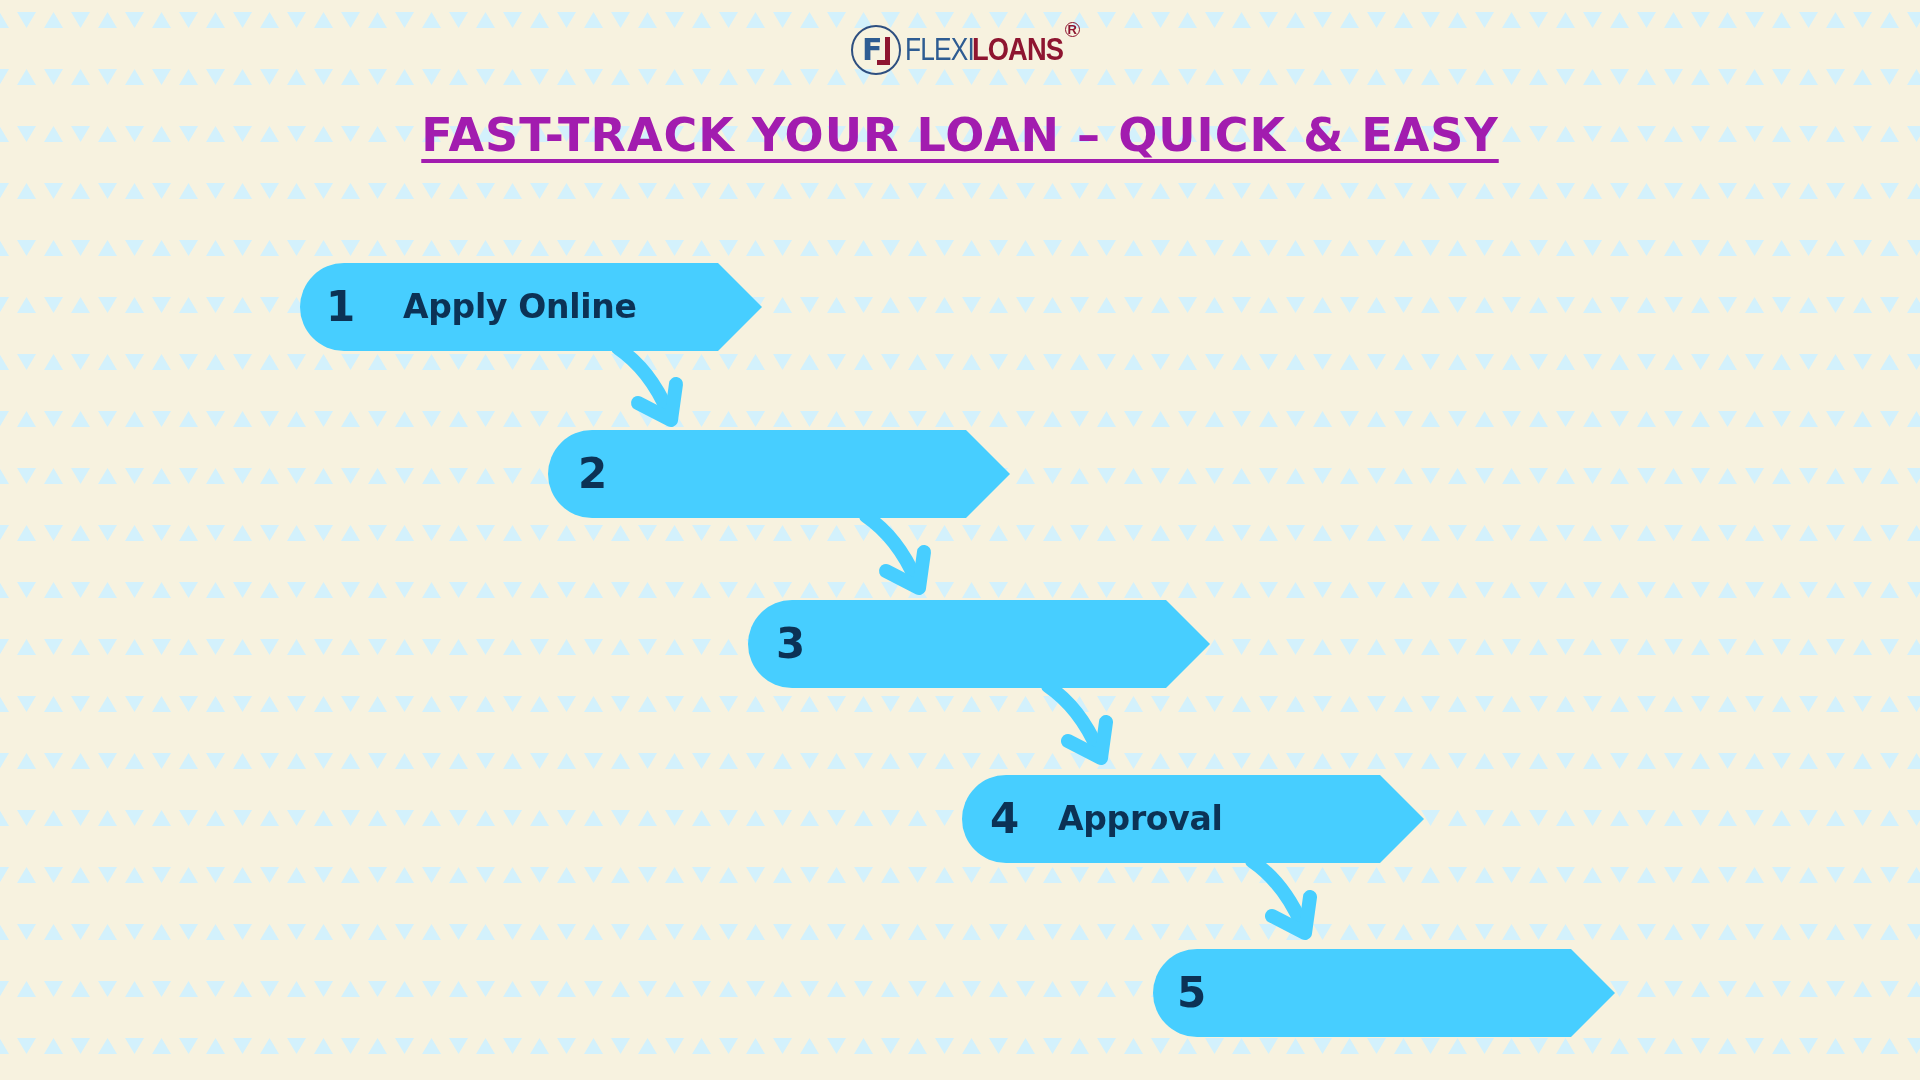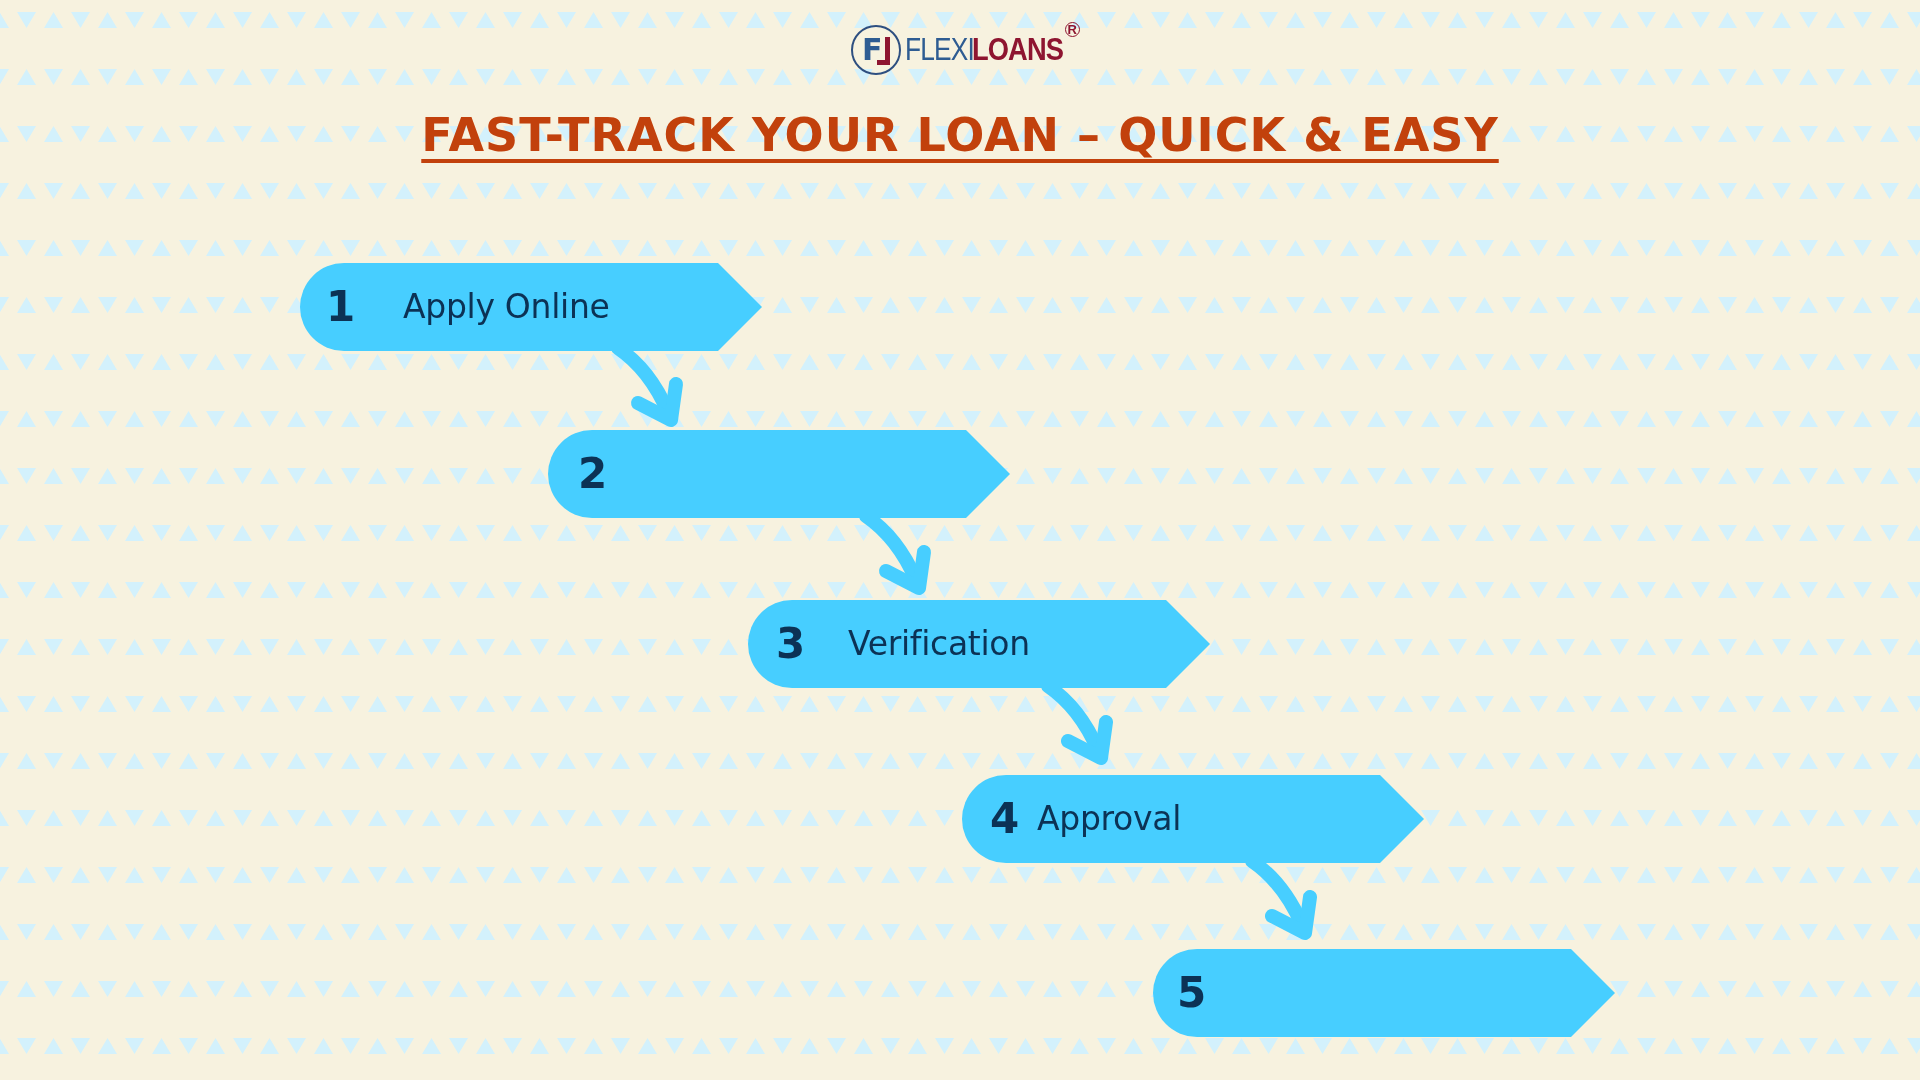--- a/index.html
+++ b/index.html
@@ -12,25 +12,25 @@
   .logo { position:absolute; left:851px; top:22px; height:56px; display:flex; align-items:center; z-index:2; }
   .logo-mark { width:50px; height:50px; border:2px solid #2E4F80; border-radius:50%; box-sizing:border-box; position:relative; margin-right:4px; }
   .logo-mark .f { position:absolute; left:9px; top:8px; font-family:"DejaVu Sans", sans-serif; font-weight:bold; font-size:30px; color:#2E5C92; line-height:30px; }
   .logo-mark .l { position:absolute; left:24px; top:10px; width:13px; height:28px; }
   .logo-mark .l:before { content:""; position:absolute; right:0; top:0; width:5px; height:28px; background:#8E1530; }
   .logo-mark .l:after { content:""; position:absolute; left:0; bottom:0; width:13px; height:5px; background:#8E1530; }
   .logo-flexi { font-family:"Liberation Sans Narrow","Liberation Sans", sans-serif; font-size:31px; color:#2E5C92; letter-spacing:-1px; transform:scaleX(0.85); transform-origin:left center; display:inline-block; }
   .logo-loans { font-family:"Liberation Sans", sans-serif; font-weight:bold; font-size:31px; color:#8E1530; letter-spacing:-1px; margin-left:-14px; transform:scaleX(0.88); transform-origin:left center; display:inline-block; }
   .logo-reg { position:absolute; right:-4px; top:0px; font-size:13px; color:#8E1530; border:1.5px solid #8E1530; border-radius:50%; width:13px; height:13px; line-height:13px; text-align:center; font-weight:bold; }
   .title { position:absolute; left:0; width:1920px; top:104px; text-align:center; z-index:2; }
-  .title-line { display:inline-block; font-family:"DejaVu Sans", sans-serif; font-weight:bold; font-size:46px; color:#c2410c; text-decoration:underline; text-decoration-thickness:4px; text-underline-offset:8px; letter-spacing:1px; line-height:62px; }
+  .title-line { display:inline-block; font-family:"DejaVu Sans", sans-serif; font-weight:bold; font-size:46px; color:#a21caf; text-decoration:underline; text-decoration-thickness:4px; text-underline-offset:8px; letter-spacing:1px; line-height:62px; }
   .step { position:absolute; height:88px; width:462px; z-index:3; }
   .step svg.band { position:absolute; left:0; top:0; }
   .step-num { position:absolute; left:26px; top:0; height:88px; line-height:88px; font-family:"DejaVu Sans", sans-serif; font-weight:bold; font-size:42px; color:#0C3255; }
-  .step-label { position:absolute; top:0; height:88px; line-height:88px; font-family:"DejaVu Sans", sans-serif; font-weight:normal; font-size:33px; color:#0C3255; white-space:nowrap; letter-spacing:-0.3px; }
+  .step-label { position:absolute; top:0; height:88px; line-height:88px; font-family:"DejaVu Sans", sans-serif; font-weight:bold; font-size:33px; color:#0C3255; white-space:nowrap; letter-spacing:-0.3px; }
   .connector { position:absolute; z-index:2; }
 </style>
 </head>
 <body>
 
 <svg id="pattern" xmlns="http://www.w3.org/2000/svg">
   <defs>
     <pattern id="tri" x="0" y="0" width="54" height="114" patternUnits="userSpaceOnUse">
       <polygon points="17,12 36,12 26.5,28" fill="#D3F1FC"></polygon>
       <polygon points="-10,28 9,28 -0.5,12" fill="#D3F1FC"></polygon>
@@ -87,29 +87,28 @@
     <path d="M44,0 L418,0 L462,44 L418,88 L44,88 A44,44 0 0 1 44,0 Z" fill="#47CEFF"></path>
   </svg>
   <span class="step-num" style="left:30px;">2</span>
 </div>
 
 <div class="step" style="left:748px;top:600px;">
   <svg class="band" width="462" height="88" viewBox="0 0 462 88">
     <path d="M44,0 L418,0 L462,44 L418,88 L44,88 A44,44 0 0 1 44,0 Z" fill="#47CEFF"></path>
   </svg>
   <span class="step-num" style="left:28px;">3</span>
-  <span class="step-label" style="left:100px;">Verification</span>
 </div>
 
 <div class="step" style="left:962px;top:775px;">
   <svg class="band" width="462" height="88" viewBox="0 0 462 88">
     <path d="M44,0 L418,0 L462,44 L418,88 L44,88 A44,44 0 0 1 44,0 Z" fill="#47CEFF"></path>
   </svg>
   <span class="step-num" style="left:28px;">4</span>
-  <span class="step-label" style="left:75px;">Approval</span>
+  <span class="step-label" style="left:96px;">Approval</span>
 </div>
 
 <div class="step" style="left:1153px;top:949px;">
   <svg class="band" width="462" height="88" viewBox="0 0 462 88">
     <path d="M44,0 L418,0 L462,44 L418,88 L44,88 A44,44 0 0 1 44,0 Z" fill="#47CEFF"></path>
   </svg>
   <span class="step-num" style="left:24px;">5</span>
 </div>
 
 </body></html>

